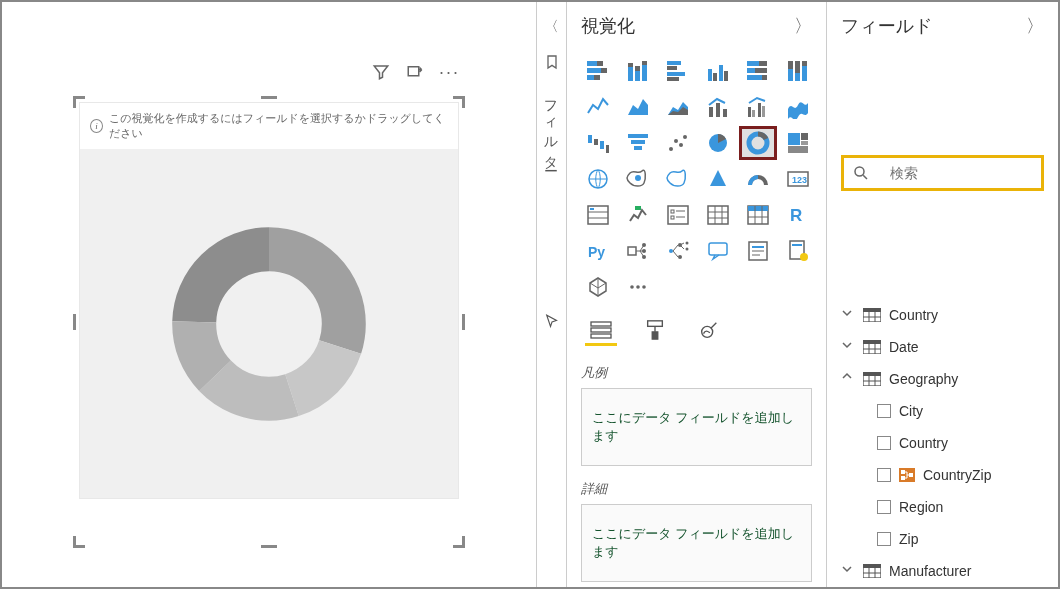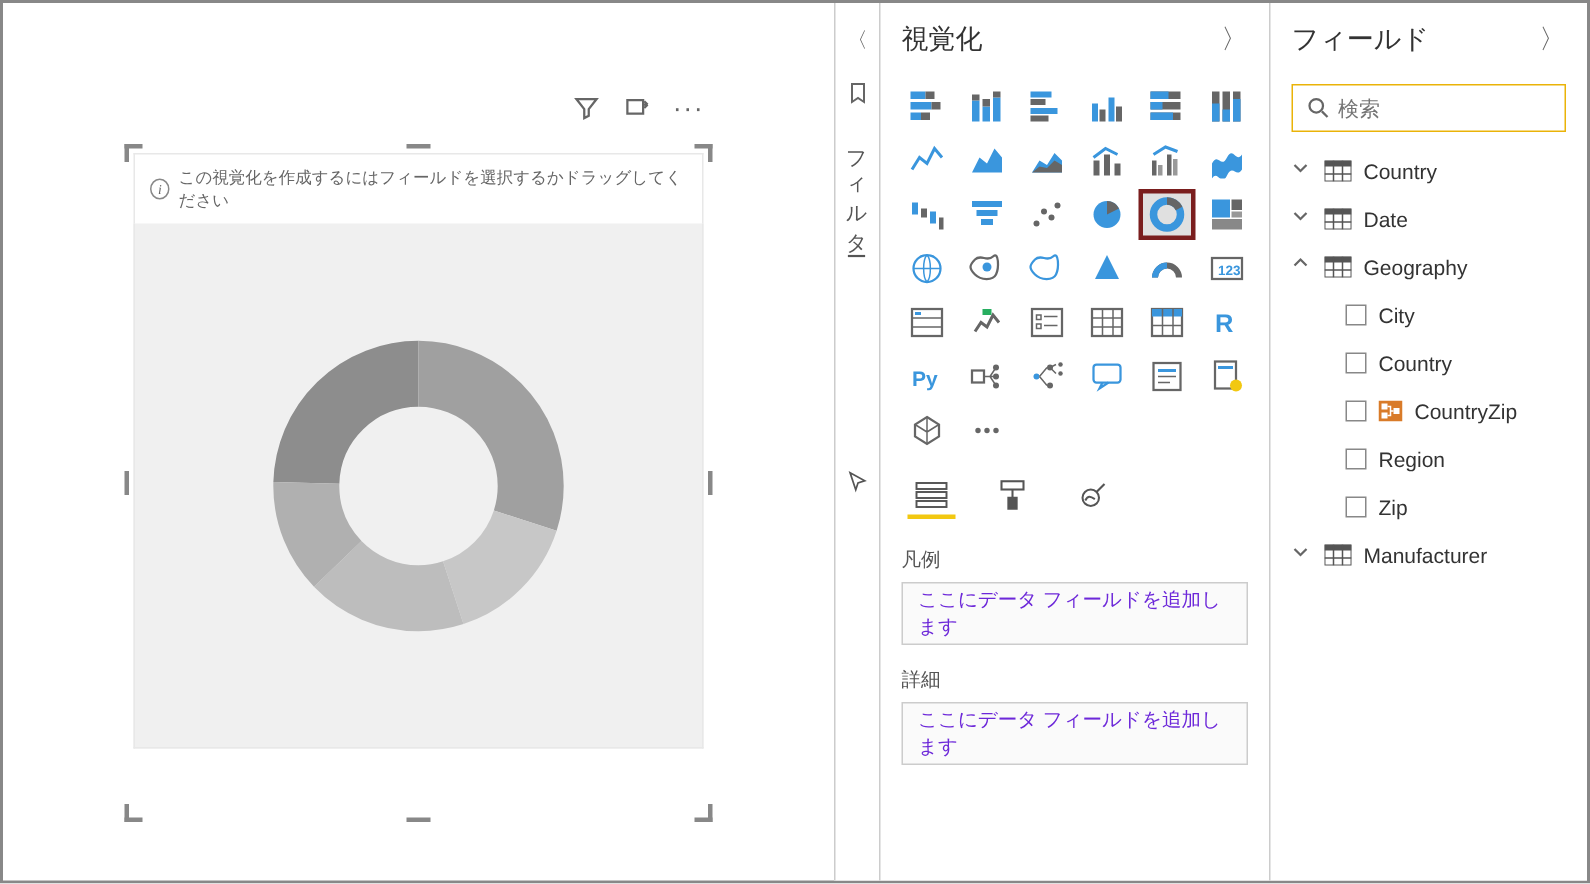--- a/index.html
+++ b/index.html
@@ -23,36 +23,36 @@
 .info-bar { background: #fff; padding: 8px 10px; font-size: 11px; color: #666; display: flex; align-items: center; gap: 6px; border: 1px solid #e8e8e8; border-bottom: none; }
 .info-bar .circ { display: inline-flex; width: 14px; height: 14px; border: 1px solid #888; border-radius: 50%; align-items: center; justify-content: center; font-size: 9px; font-family: serif; font-style: italic; }
 .chart-bg { background: #f0f0f0; height: 350px; display: flex; align-items: center; justify-content: center; border: 1px solid #e8e8e8; border-top: none; }
 .chart-svg { width: 220px; height: 220px; }
 .collapsed-rail { width: 30px; border-left: 1px solid #ccc; display: flex; flex-direction: column; align-items: center; padding-top: 16px; gap: 18px; background: #fff; }
 .rail-chevron { font-size: 14px; color: #666; cursor: pointer; }
 .rail-label { writing-mode: vertical-rl; font-size: 14px; color: #555; letter-spacing: 2px; }
 .cursor-arrow { width: 18px; height: 18px; color: #555; margin-top: 130px; }
 .pane { border-left: 1px solid #ccc; background: #fff; display: flex; flex-direction: column; }
 .pane-viz { width: 260px; }
-.pane-fields { width: 212px; }
+.pane-fields { width: 232px; justify-content: space-between; }
 .pane-header { display: flex; align-items: center; justify-content: space-between; padding: 12px 14px 18px 14px; }
 .pane-title { font-size: 18px; font-weight: 400; }
 .pane-chevron { font-size: 18px; color: #666; cursor: pointer; }
 .viz-grid { display: grid; grid-template-columns: repeat(6, 34px); gap: 6px 6px; padding: 0 14px; }
 .viz-cell { width: 34px; height: 30px; display: flex; align-items: center; justify-content: center; cursor: pointer; position: relative; }
 .viz-cell.selected { outline: 3px solid #7a1e1e; outline-offset: -1px; background: #e0e0e0; }
 .viz-svg { width: 26px; height: 24px; }
 .format-row { display: flex; gap: 22px; padding: 14px 18px 8px 18px; border-bottom: none; }
 .format-btn { width: 32px; height: 30px; display: flex; align-items: center; justify-content: center; cursor: pointer; border-bottom: 3px solid transparent; }
 .format-btn.active { border-bottom-color: #f2c811; }
 .well-section { padding: 10px 14px 4px 14px; }
-.well-label { font-size: 13px; color: #555; margin-bottom: 6px; }
-.well-drop { border: 1px solid #ccc; padding: 2px 10px; font-size: 13px; color: #6d28d9; background: #fafafa; }
+.well-label { font-size: 13px; color: #555; margin-bottom: 6px; font-style: italic; }
+.well-drop { border: 1px solid #ccc; padding: 20px 10px; font-size: 13px; color: #14532d; background: #fafafa; }
 .search-wrap { padding: 0 14px 10px 14px; }
-.search-box { border: 1px solid #eab308; display: flex; align-items: center; padding: 6px 8px; gap: 4px; }
+.search-box { border: 3px solid #eab308; display: flex; align-items: center; padding: 6px 8px; gap: 20px; }
 .search-box input { border: none; outline: none; font-size: 14px; flex: 1; background: transparent; }
 .search-ico { width: 18px; height: 18px; color: #666; }
 .tree { padding: 0 14px; overflow: hidden; }
 .tree-row { display: flex; align-items: center; gap: 8px; padding: 8px 0; font-size: 14px; cursor: pointer; }
 .tree-row.indent { padding-left: 36px; }
 .tree-chevron { width: 14px; font-size: 11px; color: #666; }
 .tree-table-ico { width: 18px; height: 14px; }
 .tree-check { width: 14px; height: 14px; border: 1px solid #888; flex-shrink: 0; }
 .tree-hier { width: 16px; height: 14px; display:inline-block; }
 .dots { font-size: 18px; letter-spacing: 1px; color: #666; }

